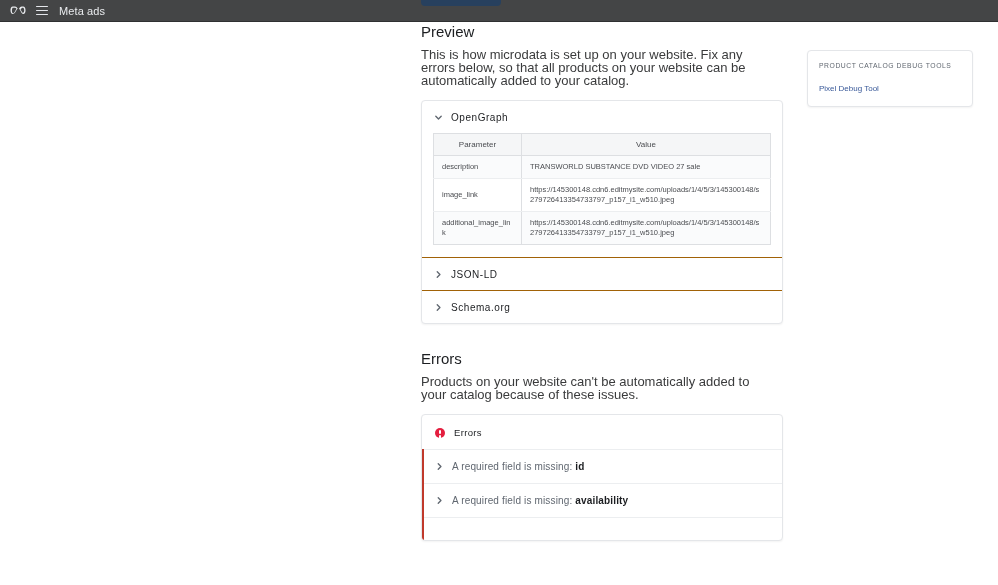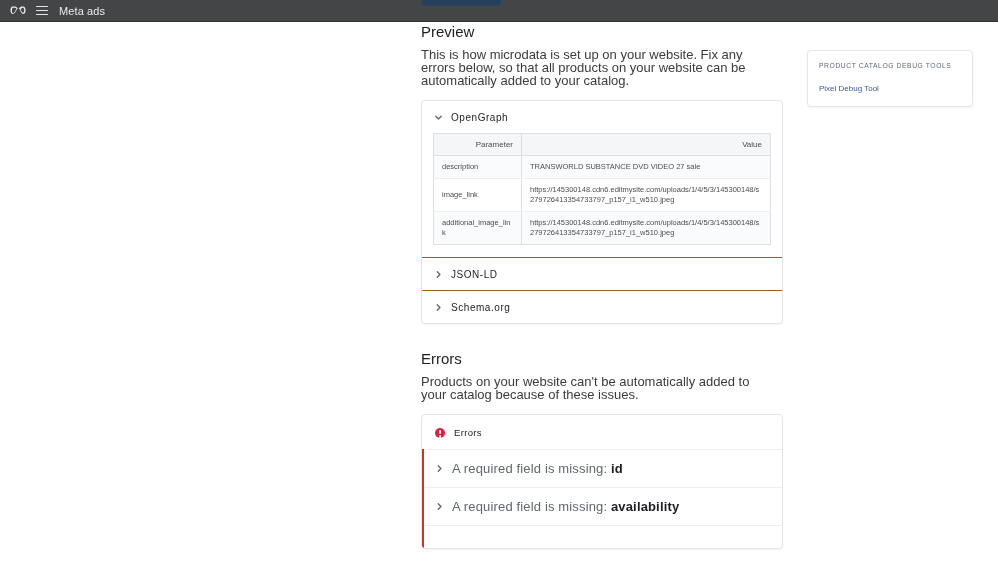--- a/index.html
+++ b/index.html
@@ -132,21 +132,21 @@
   
   .tbl-wrap { padding: 0 11px 12px 11px; }
   table.og {
     width: 100%;
     border-collapse: collapse;
     border: 1px solid #dddfe2;
     table-layout: fixed;
   }
   table.og th {
     background: #f5f6f7;
-    text-align: right;
+    text-align: center;
     font-weight: normal;
     font-size: 8px;
     color: #4b4d51;
     padding: 6px 8px;
     border-bottom: 1px solid #dddfe2;
     border-right: 1px solid #dddfe2;
   }
   table.og th:last-child { border-right: none; }
   table.og td {
     font-size: 7.5px;
@@ -193,21 +193,21 @@
   }
 
   .err-list { border-left: 2px solid #c0392b; }
   .err-item {
     border-top: 1px solid #eceef0;
     padding: 11px 12px 11px 11px;
     cursor: pointer;
   }
   .err-item-row { display: flex; align-items: center; }
   .err-text {
-    font-size: 13px;
+    font-size: 10px;
     color: #606770;
     letter-spacing: 0.15px;
   }
   .err-text b { color: #1c1e21; font-weight: bold; }
 
   
   .rail {
     position: absolute;
     left: 807px;
     top: 28px;

